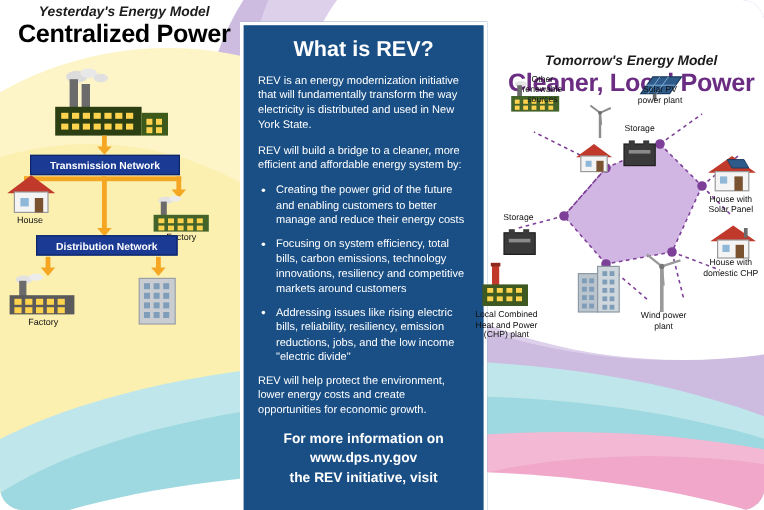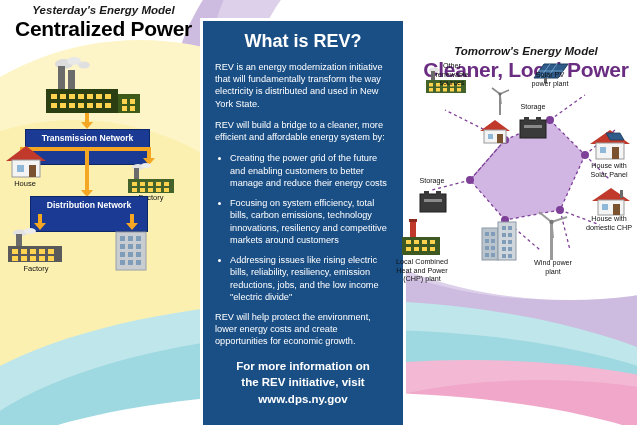--- a/index.html
+++ b/index.html
@@ -7,20 +7,21 @@
     width:637px; height:425px;
     font-family:"Liberation Sans", sans-serif;
     background:#ffffff;
     overflow:hidden;
   }
   #page {
     position:relative;
     width:637px; height:425px;
     overflow:hidden;
     background:#ffffff;
+    border-radius:19px;
   }
 
   
   .bg-base {
     position:absolute; left:0; top:0; width:637px; height:425px;
     background:#ffffff;
   }
   .sw {
     position:absolute;
     border-radius:50%;
@@ -113,21 +114,21 @@
   }
 
   
   .lbl {
     position:absolute; font-size:7.5px; color:#111; text-align:center;
     line-height:1.15;
   }
   .bar {
     position:absolute; background:#1a3a93; color:#ffffff;
     font-size:8.6px; font-weight:bold; text-align:center;
-    padding:3px 0 21px 0; border:1px solid #0d2668;
+    padding:3px 0 2px 0; border:1px solid #0d2668;
     box-sizing:border-box;
   }
   .arrow-dn {
     position:absolute; width:0; height:0;
     border-left:6px solid transparent; border-right:6px solid transparent;
     border-top:7px solid #f5a623;
   }
   .vline {
     position:absolute; background:#f5a623; width:4px;
   }
@@ -296,22 +297,22 @@
       <p>REV is an energy modernization initiative that will fundamentally transform the way electricity is distributed and used in New York State.</p>
       <p>REV will build a bridge to a cleaner, more efficient and affordable energy system by:</p>
       <ul>
         <li>Creating the power grid of the future and enabling customers to better manage and reduce their energy costs</li>
         <li>Focusing on system efficiency, total bills, carbon emissions, technology innovations, resiliency and competitive markets around customers</li>
         <li>Addressing issues like rising electric bills, reliability, resiliency, emission reductions, jobs, and the low income "electric divide"</li>
       </ul>
       <p>REV will help protect the environment, lower energy costs and create opportunities for economic growth.</p>
       <div class="panel-footer">
         <div>For more information on</div>
+        <div>www.dps.ny.gov</div>
         <div>the REV initiative, visit</div>
-        <div>www.dps.ny.gov</div>
       </div>
     </div>
   </div>
 
   <div class="hdr-right">
     <div class="hdr-sub">Tomorrow's Energy Model</div>
     <div class="hdr-main-right">Cleaner, Local Power</div>
   </div>
 
   <svg class="shape" style="left:410px; top:60px;" width="227" height="250" viewBox="0 0 227 250">

